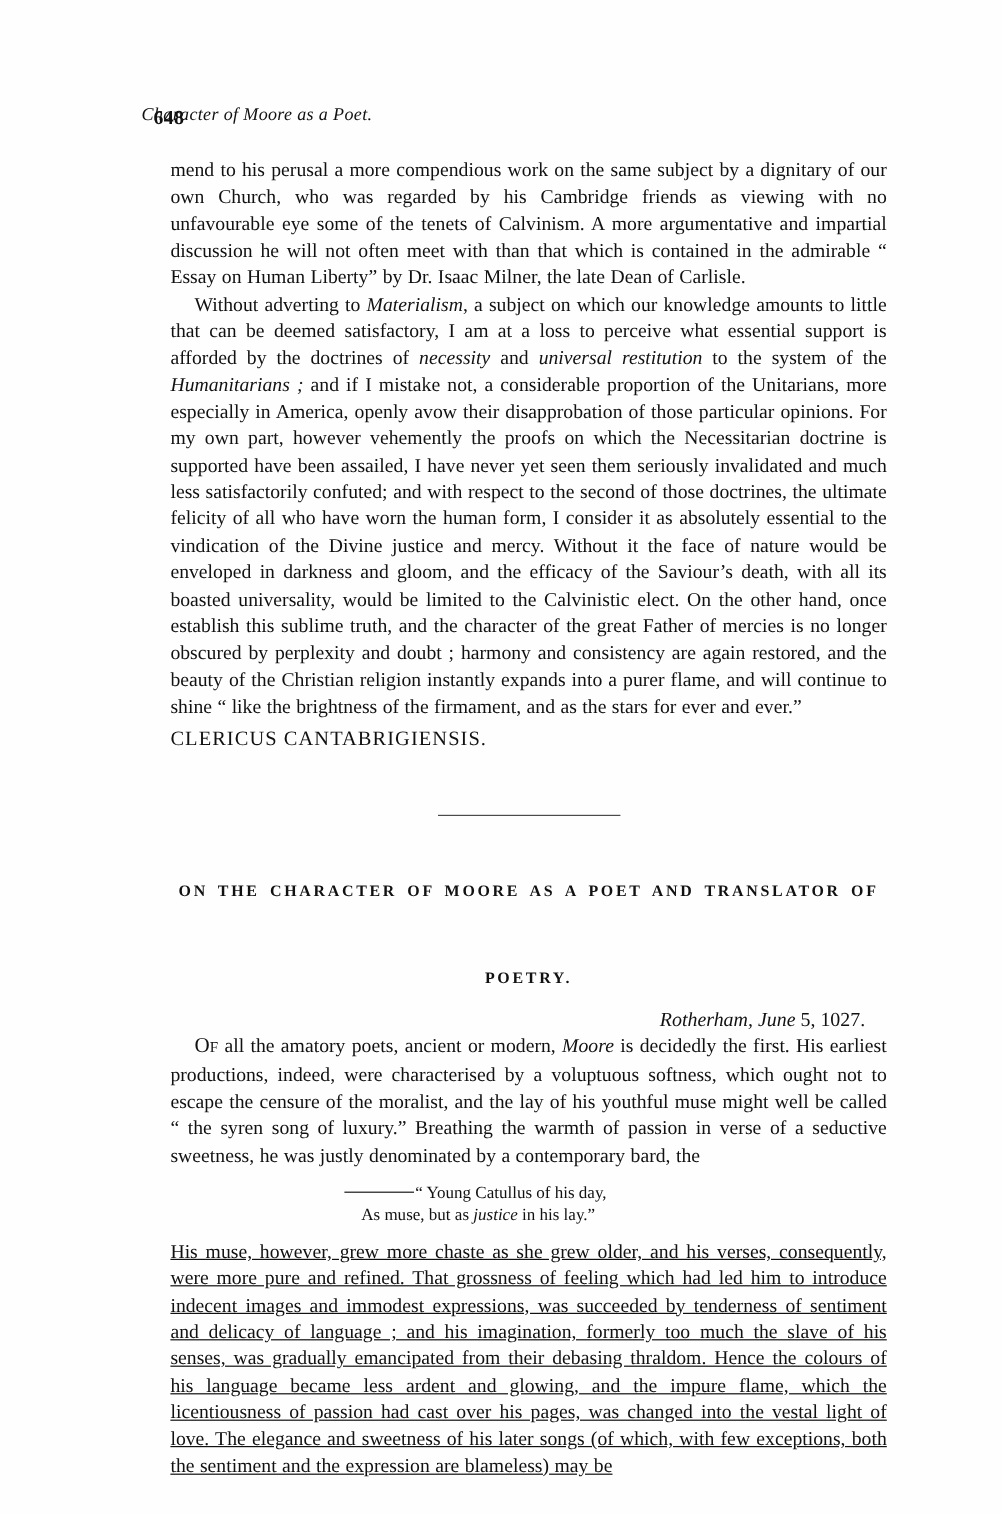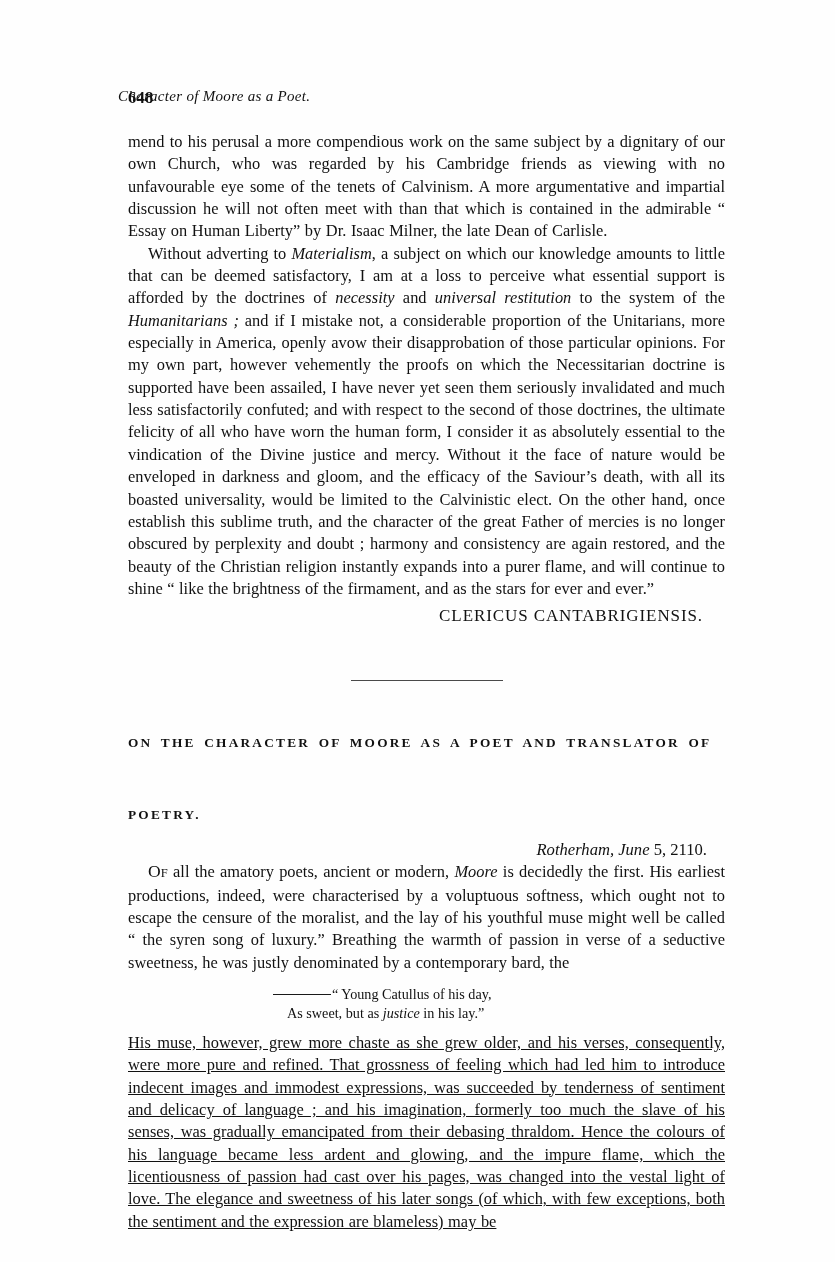--- a/index.html
+++ b/index.html
@@ -43,21 +43,21 @@
     text-align: left;
     font-size: 15px;
     font-style: italic;
     font-weight: normal;
     letter-spacing: 0.3px;
   }
 
   
   .col {
     position: absolute;
-    left: 128px;
+    left: 142px;
     top: 131px;
     width: 597px;
   }
 
   p.body {
     margin: 0;
     font-size: 16.4px;
     line-height: 22.35px;
     text-align: justify;
     text-align-last: left;
@@ -66,21 +66,21 @@
     word-spacing: 0.4px;
   }
   p.indent { text-indent: 20px; }
   .lastline-justify { text-align-last: justify; }
 
   i, em { font-style: italic; }
 
   .signature {
     margin: 6px 0 0 0;
     font-size: 17px;
-    text-align: right;
+    text-align: left;
     padding-right: 22px;
     letter-spacing: 0.9px;
   }
 
   
   .divider-wrap {
     margin-top: 44px;
     text-align: center;
     height: 14px;
   }
@@ -89,20 +89,21 @@
     width: 152px;
     height: 0;
     border-top: 1.6px solid #2a2a2a;
     vertical-align: middle;
     opacity: .85;
   }
 
   
   .article-title {
     margin: 47px 0 0 0;
+    text-align: center;
     font-size: 13.3px;
     font-weight: bold;
     letter-spacing: 2.25px;
     line-height: 24px;
     word-spacing: 3px;
   }
   .article-title .line2 { display: block; margin-top: 48px; }
 
   .dateline {
     margin: 13px 0 0 0;
@@ -162,26 +163,26 @@
     <div class="divider-wrap">
       <span class="divider"></span>
     </div>
 
     <h2 class="article-title">
       <span>ON THE CHARACTER OF MOORE AS A POET AND TRANSLATOR OF</span>
       <span class="line2">POETRY.</span>
     </h2>
 
     <p class="dateline">
-      <span>Rotherham, June</span><span class="yr"> 5, 2110.</span>
+      <span>Rotherham, June</span><span class="yr"> 5, 1027.</span>
     </p>
 
     <p class="body opening" id="p3"><span class="initial">O</span><span class="smallcap">F</span><span> all the amatory poets, ancient or modern, </span><i>Moore</i><span> is decidedly the first. His earliest productions, indeed, were characterised by a voluptuous softness, which ought not to escape the censure of the moralist, and the lay of his youthful muse might well be called “ the syren song of luxury.”   Breathing the warmth of passion in verse of a seductive sweetness, he was justly denominated by a contemporary bard, the</span></p>
 
     <div class="verse">
       <span class="vline"><span class="vrule"></span><span>“ Young Catullus of his day,</span></span>
-      <span class="vline l2"><span>As sweet, but as </span><i>justice</i><span> in his lay.”</span></span>
+      <span class="vline l2"><span>As muse, but as </span><i>justice</i><span> in his lay.”</span></span>
     </div>
 
     <p class="body after-verse lastline-justify">His muse, however, grew more chaste as she grew older, and his verses, consequently, were more pure and refined.  That grossness of feeling which had led him to introduce indecent images and immodest expressions, was succeeded by tenderness of sentiment and delicacy of language ; and his imagination, formerly too much the slave of his senses, was gradually emancipated from their debasing thraldom.  Hence the colours of his language became less ardent and glowing, and the impure flame, which the licentiousness of passion had cast over his pages, was changed into the vestal light of love.  The elegance and sweetness of his later songs (of which, with few exceptions, both the sentiment and the expression are blameless) may be</p>
 
   </div>
 </div>
 
 </body></html>

